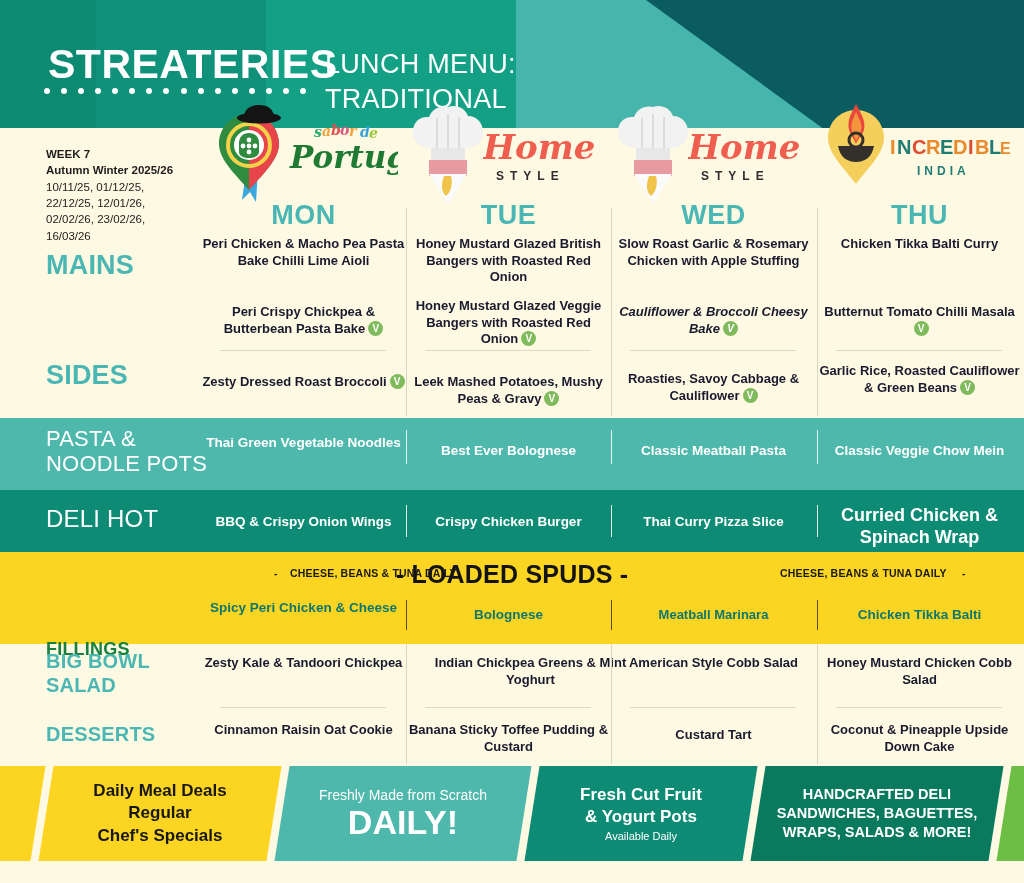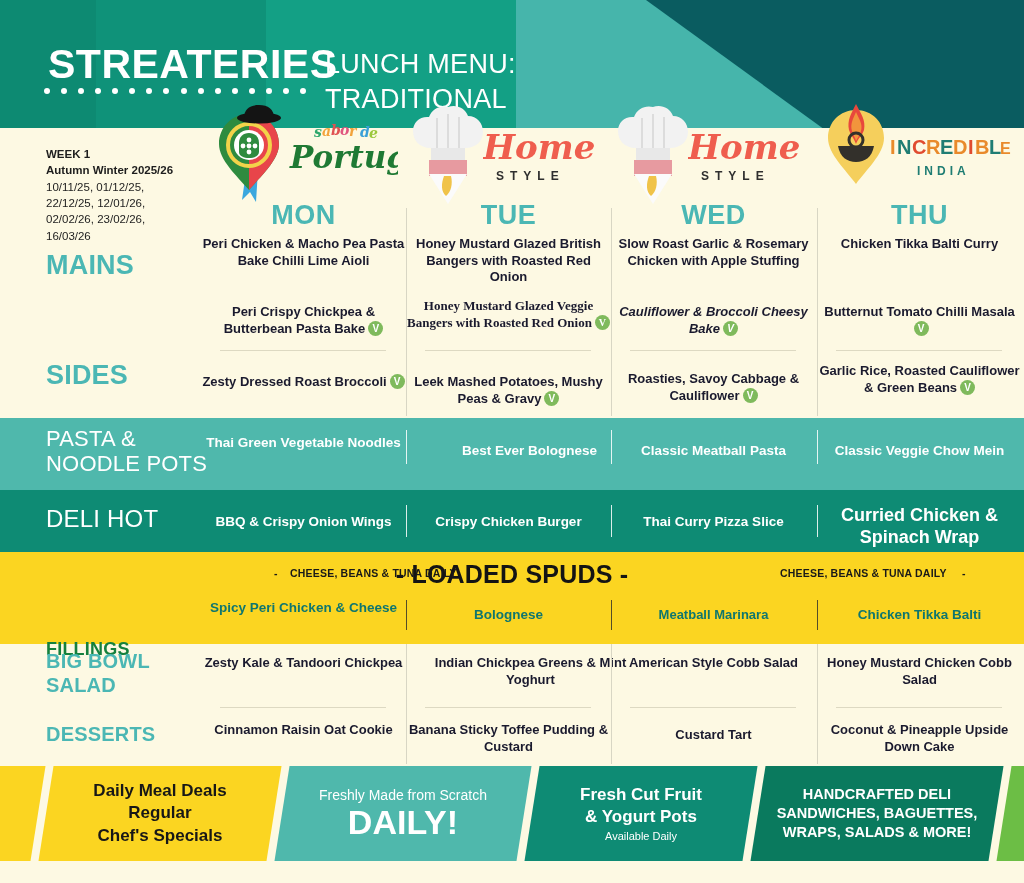--- a/index.html
+++ b/index.html
@@ -135,21 +135,21 @@
         <i></i>
         <i></i>
     </div>
     <div class="hdr-sub">
       <div>LUNCH MENU:</div>
       <div>TRADITIONAL</div>
     </div>
   </div>
 
   <div class="weekinfo">
-    <div class="b">WEEK 1</div>
+    <div class="b">WEEK 7</div>
     <div class="b">Autumn Winter 2025/26</div>
     <div>10/11/25, 01/12/25,</div>
     <div>22/12/25, 12/01/26,</div>
     <div>02/02/26, 23/02/26,</div>
     <div>16/03/26</div>
   </div>
 
   <div class="rowlabel lbl-mains">MAINS</div>
   <div class="rowlabel lbl-sides">SIDES</div>
 
@@ -251,21 +251,21 @@
   <div class="vdiv vd3"></div>
 
   <div class="menucell" style="left:202px; top:236px;">Peri Chicken &amp; Macho Pea Pasta Bake Chilli Lime Aioli</div>
   <div class="menucell" style="left:407px; top:236px;">Honey Mustard Glazed British Bangers with Roasted Red Onion</div>
   <div class="menucell" style="left:612px; top:236px;">Slow Roast Garlic &amp; Rosemary Chicken with Apple Stuffing</div>
   <div class="menucell" style="left:818px; top:236px;">Chicken Tikka Balti Curry</div>
 
   <div class="menucell" style="left:202px; top:304px;">
     <span>Peri Crispy Chickpea &amp; Butterbean Pasta Bake</span><span class="vbadge">V</span>
   </div>
-  <div class="menucell" style="left:407px; top:298px;font-family:Liberation Serif, serif;">
+  <div class="menucell" style="left:407px; top:298px;">
     <span>Honey Mustard Glazed Veggie Bangers with Roasted Red Onion</span><span class="vbadge">V</span>
   </div>
   <div class="menucell" style="left:612px; top:304px;font-style:italic;">
     <span>Cauliflower &amp; Broccoli Cheesy Bake</span><span class="vbadge">V</span>
   </div>
   <div class="menucell" style="left:818px; top:304px;">
     <span>Butternut Tomato Chilli Masala</span><span class="vbadge">V</span>
   </div>
 
   <div class="hdiv" style="left:220px; top:350px;"></div>
@@ -285,21 +285,21 @@
   <div class="menucell" style="left:818px; top:363px;">
     <span>Garlic Rice, Roasted Cauliflower &amp; Green Beans</span><span class="vbadge">V</span>
   </div>
 
   <div class="band band-pasta"></div>
   <div class="rowlabel lbl-pasta">
     <div>PASTA &amp;</div>
     <div>NOODLE POTS</div>
   </div>
   <div class="banditem white" style="left:202px; top:435px; font-size:13.5px;">Thai Green Vegetable Noodles</div>
-  <div class="banditem white" style="left:428px; top:443px; font-size:13.5px;">Best Ever Bolognese</div>
+  <div class="banditem white" style="left:407px; top:443px; font-size:13.5px;">Best Ever Bolognese</div>
   <div class="banditem white" style="left:612px; top:443px; font-size:13.5px;">Classic Meatball Pasta</div>
   <div class="banditem white" style="left:818px; top:443px; font-size:13.5px;">Classic Veggie Chow Mein</div>
   <div class="bdiv" style="left:406px; top:430px; height:34px;"></div>
   <div class="bdiv" style="left:611px; top:430px; height:34px;"></div>
   <div class="bdiv" style="left:817px; top:430px; height:34px;"></div>
 
   <div class="band band-deli"></div>
   <div class="rowlabel lbl-deli">DELI HOT</div>
   <div class="banditem white" style="left:202px; top:514px; font-size:13.5px;">BBQ &amp; Crispy Onion Wings</div>
   <div class="banditem white" style="left:407px; top:514px; font-size:13.5px;">Crispy Chicken Burger</div>

